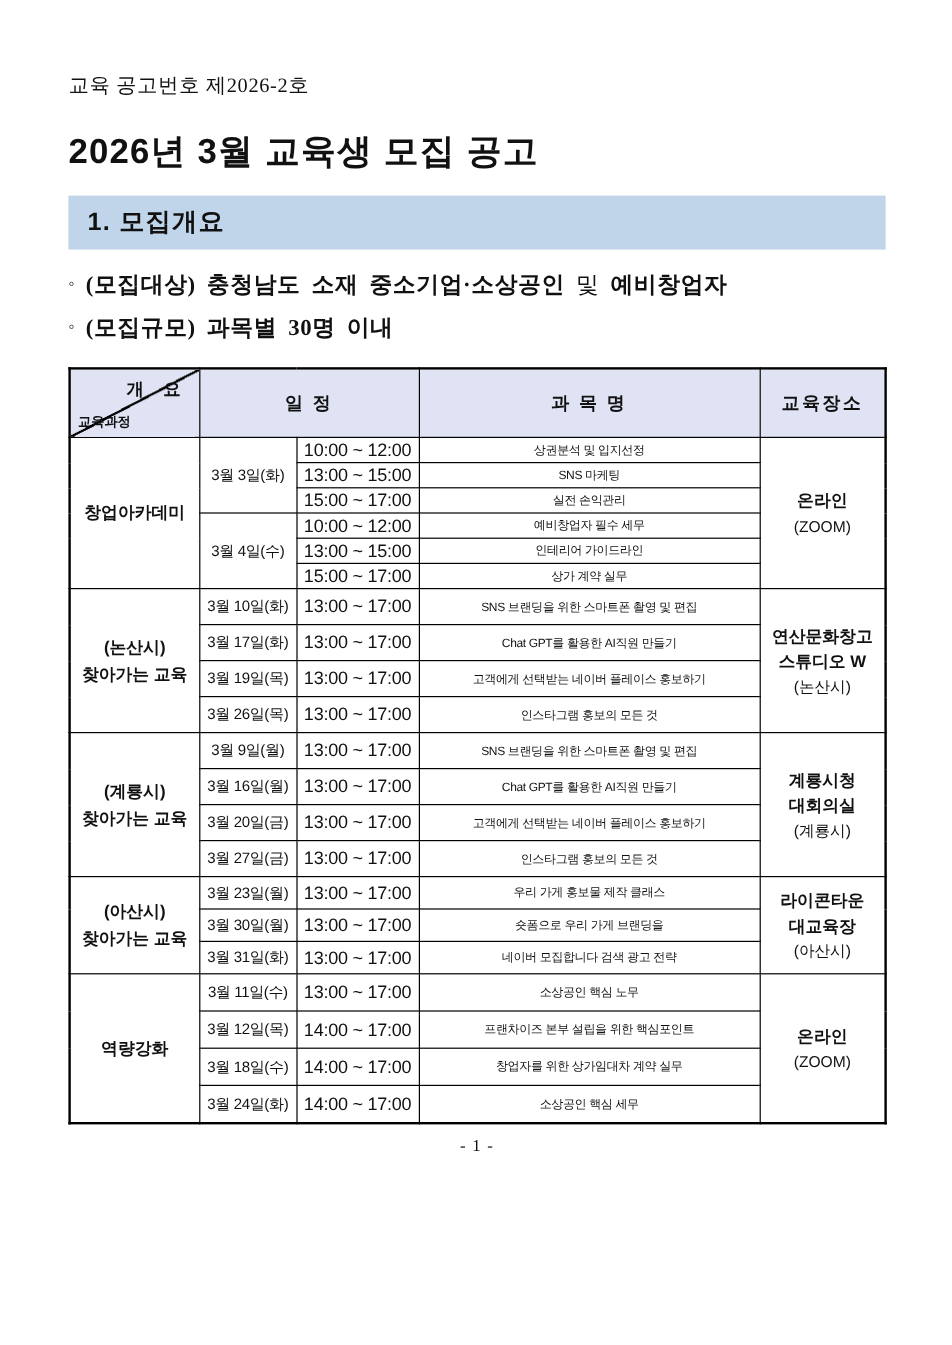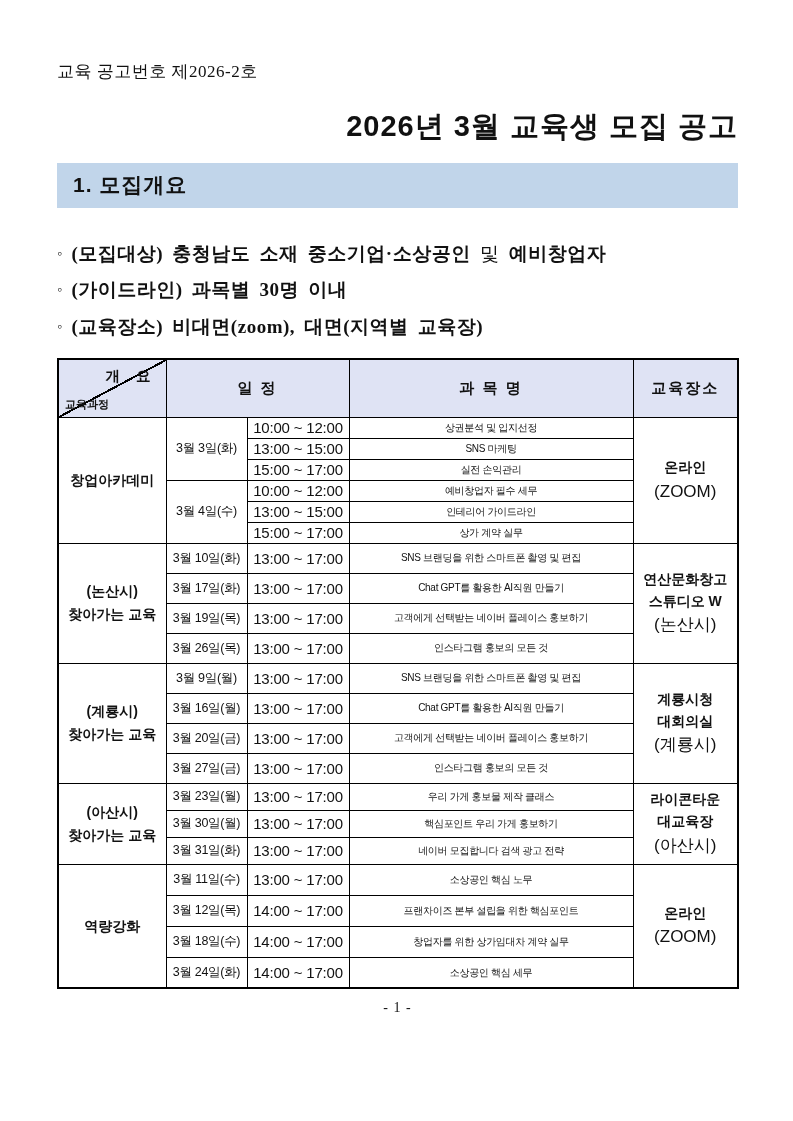--- a/index.html
+++ b/index.html
@@ -13,35 +13,35 @@
     width:793px;height:1121px;background:#ffffff;color:var(--ink);
     font-family:"Liberation Serif","DejaVu Serif",serif;
     overflow:hidden;
   }
   .page{padding:60px 55px 0 57px;}
 
   .notice-number{font-size:17px;letter-spacing:0.5px;margin-bottom:24px;}
 
   .doc-title{
     font-family:"Liberation Sans","DejaVu Sans",sans-serif;
-    font-size:29px;font-weight:bold;text-align:right;
+    font-size:29px;font-weight:bold;text-align:left;
     letter-spacing:1px;margin-bottom:16px;
   }
 
   .intro{
     font-size:19.5px;line-height:2.0;text-align:justify;
     word-spacing:6px;letter-spacing:0.5px;margin-bottom:12px;
   }
   .intro .bold{font-weight:bold;font-family:"Liberation Sans","DejaVu Sans",sans-serif;font-size:19px;}
 
   .section-bar{
     background:var(--section-bar-bg);
     font-family:"Liberation Sans","DejaVu Sans",sans-serif;
     font-size:21px;font-weight:bold;
-    padding:8px 16px 9px 16px;margin-bottom:28px;letter-spacing:1px;
+    padding:8px 16px 9px 16px;margin-bottom:12px;letter-spacing:1px;
   }
 
   .bullets{margin-bottom:13px;}
   .bullet{
     font-size:19px;line-height:1.92;letter-spacing:0.5px;word-spacing:4px;
   }
   .bullet .marker{font-size:14px;margin-right:9px;position:relative;top:-2px;}
   .bullet .b{font-weight:bold;text-align:right;}
 
   table.schedule{
@@ -73,43 +73,42 @@
   tr.s2{height:30px;}
   tr.s3{height:27px;}
   tr.s4{height:31px;}
 
   td.course{font-size:14px;font-weight:bold;white-space:pre-line;line-height:1.65;}
   td.date{font-size:12.5px;letter-spacing:-0.3px;}
   td.time{font-size:15px;letter-spacing:-0.2px;}
   td.subject{font-size:10px;letter-spacing:-0.3px;}
   td.loc{padding:2px 1px;}
   .loc-name{font-size:14px;font-weight:bold;white-space:pre-line;line-height:1.55;}
-  .loc-sub{font-size:17px;line-height:1.5;}
+  .loc-sub{font-size:13px;line-height:1.5;}
 
   .footer{
     text-align:center;font-size:14px;margin-top:11px;letter-spacing:1px;
     font-family:"Liberation Serif","DejaVu Serif",serif;
   }
 </style>
 </head>
 <body>
 
 <div class="page">
 
   <div class="notice-number">교육 공고번호 제2026-2호</div>
 
   <div class="doc-title">2026년 3월 교육생 모집 공고</div>
 
 
   <div class="section-bar">1. 모집개요</div>
 
   <div class="bullets">
     <div class="bullet"><span class="marker">◦</span><span class="b">(모집대상) 충청남도 소재 중소기업·소상공인</span><span> 및 </span><span class="b">예비창업자</span></div>
-    <div class="bullet"><span class="marker">◦</span><span class="b">(가이드라인) 과목별 30명 이내</span></div>
-    <div class="bullet"><span class="marker">◦</span><span class="b">(교육장소) 비대면(zoom), 대면(지역별 교육장)</span></div>
+    <div class="bullet"><span class="marker">◦</span><span class="b">(모집규모) 과목별 30명 이내</span></div>
   </div>
 
   <table class="schedule">
     <colgroup>
       <col style="width:108px">
         <col style="width:81px">
         <col style="width:102px">
         <col style="width:284px">
         <col style="width:105px">
     </colgroup>
@@ -222,21 +221,21 @@
         <td class="subject">우리 가게 홍보물 제작 클래스</td>
         <td class="loc" rowspan="3">
           <div class="loc-name">라이콘타운
 대교육장</div>
           <div class="loc-sub">(아산시)</div>
         </td>
       </tr>
       <tr class="s3">
         <td class="date">3월 30일(월)</td>
         <td class="time">13:00 ~ 17:00</td>
-        <td class="subject">핵심포인트 우리 가게 홍보하기</td>
+        <td class="subject">숏폼으로 우리 가게 브랜딩을</td>
       </tr>
       <tr class="s3">
         <td class="date">3월 31일(화)</td>
         <td class="time">13:00 ~ 17:00</td>
         <td class="subject">네이버 모집합니다 검색 광고 전략</td>
       </tr>
 
       <tr class="s4">
         <td class="course" rowspan="4">역량강화</td>
         <td class="date">3월 11일(수)</td>

